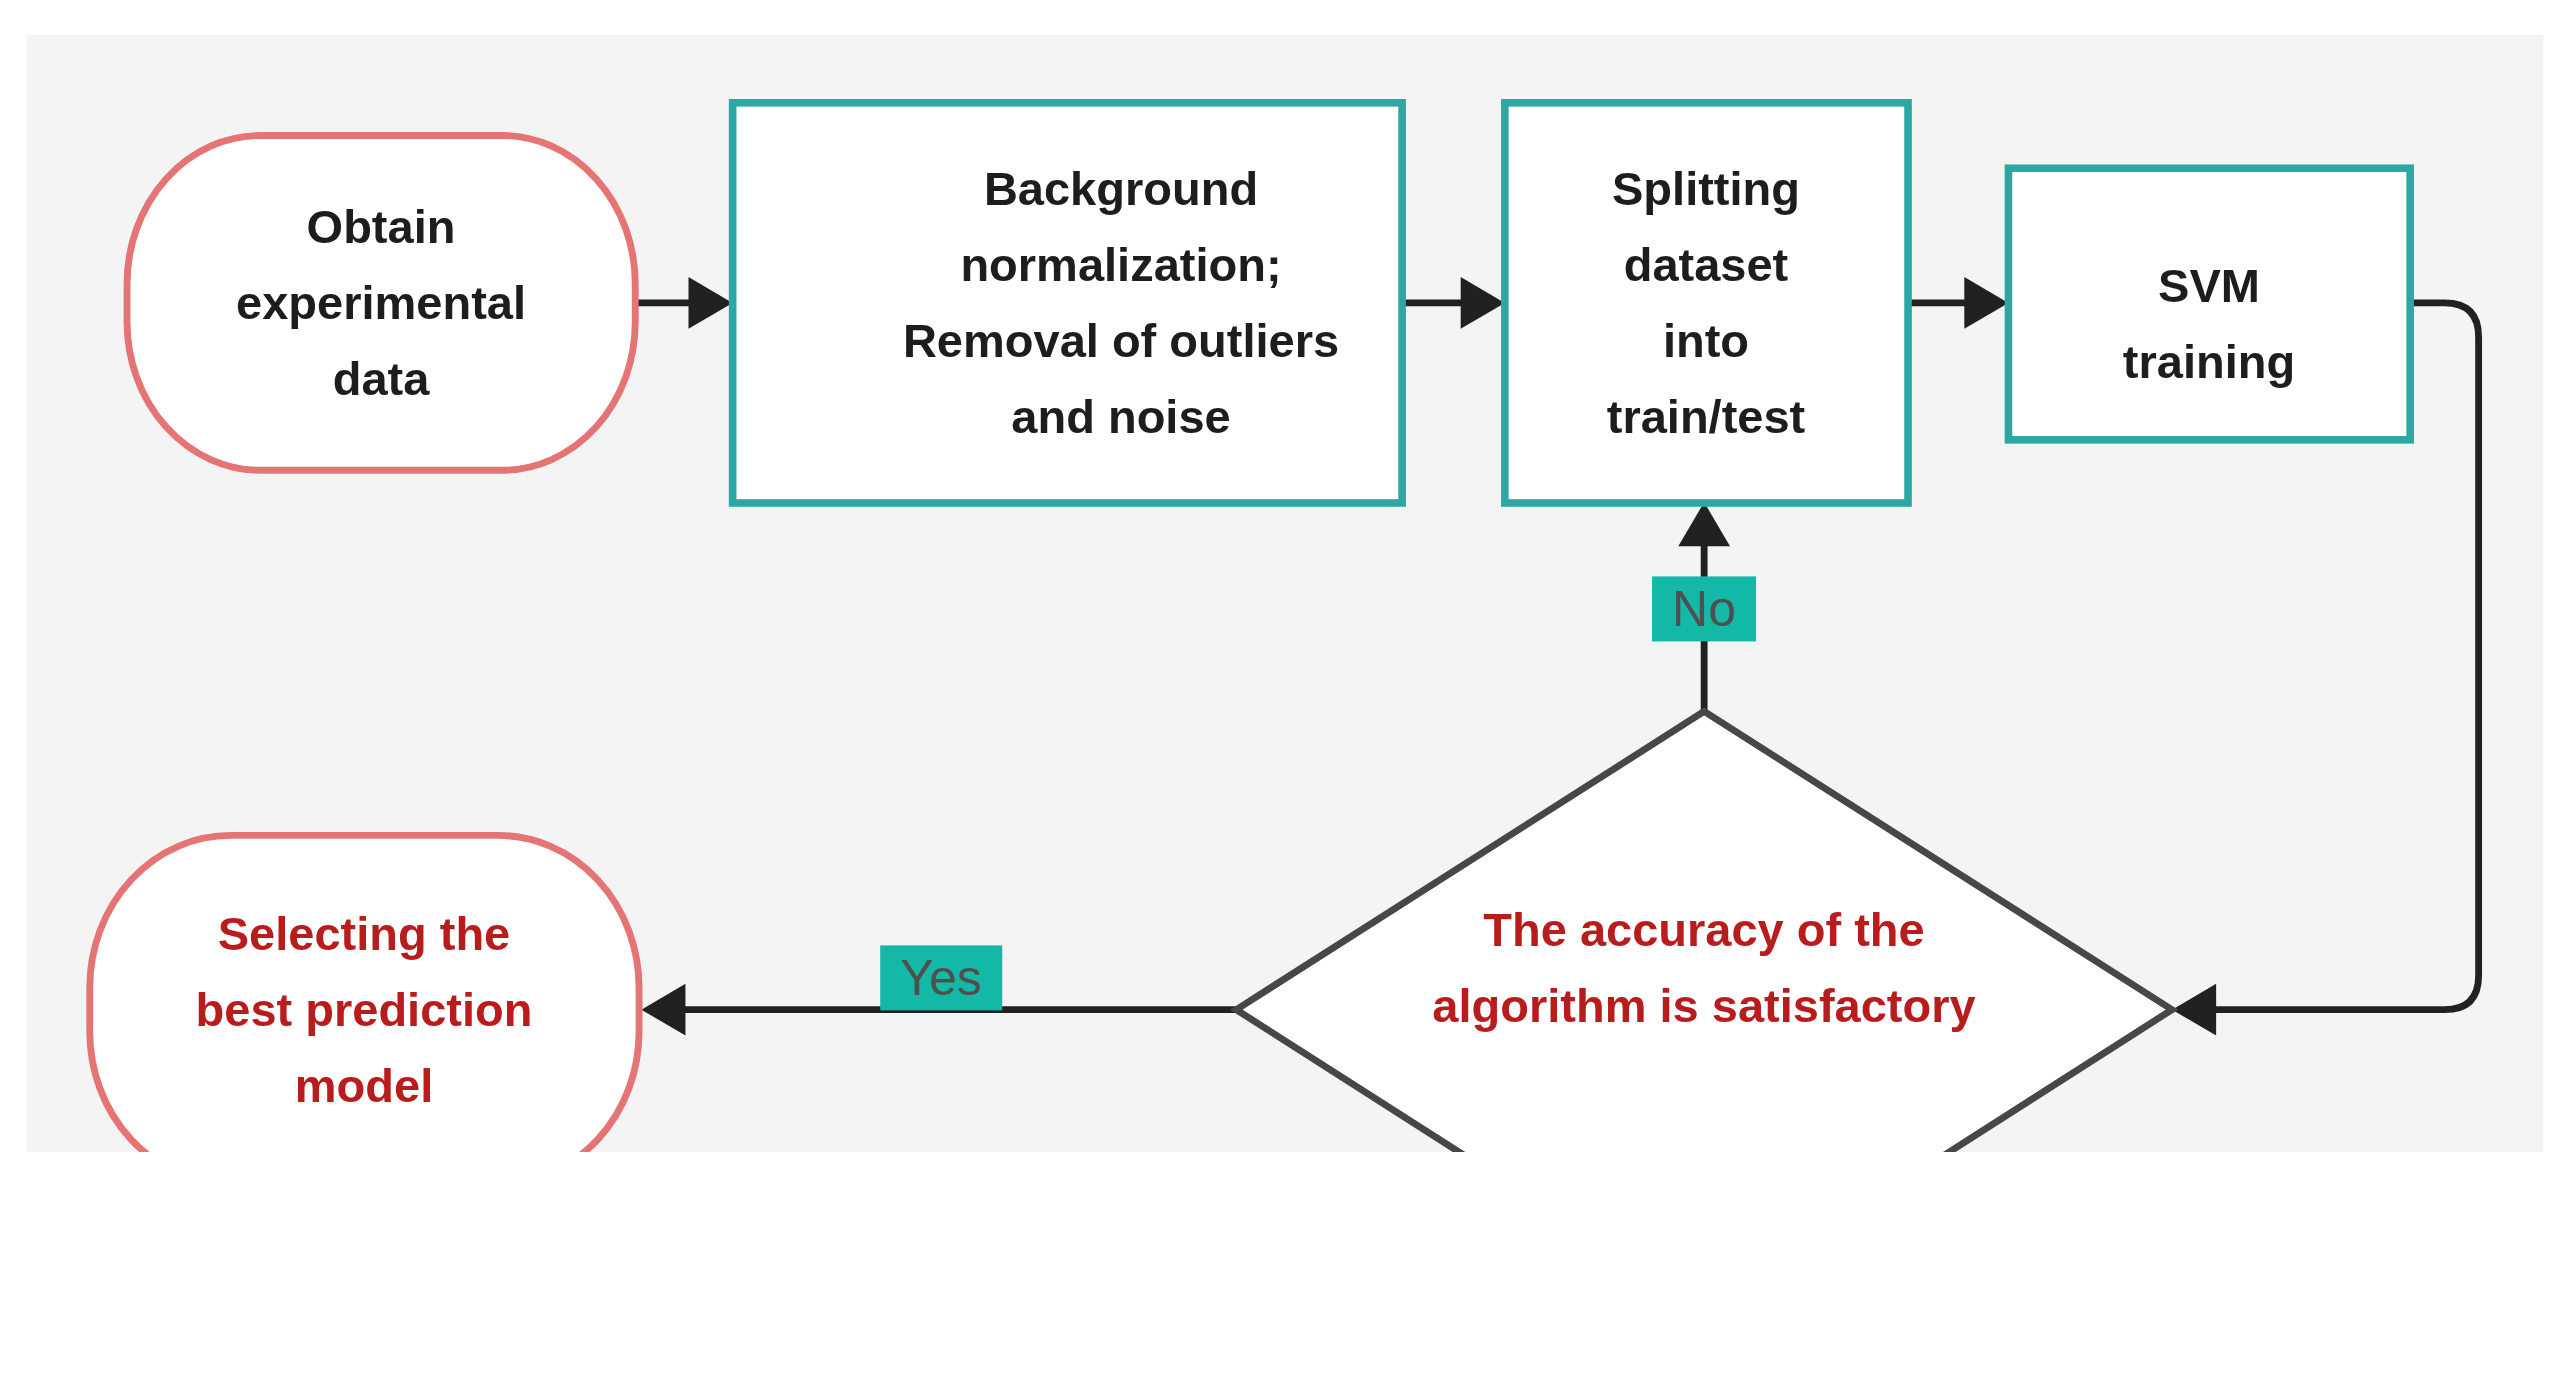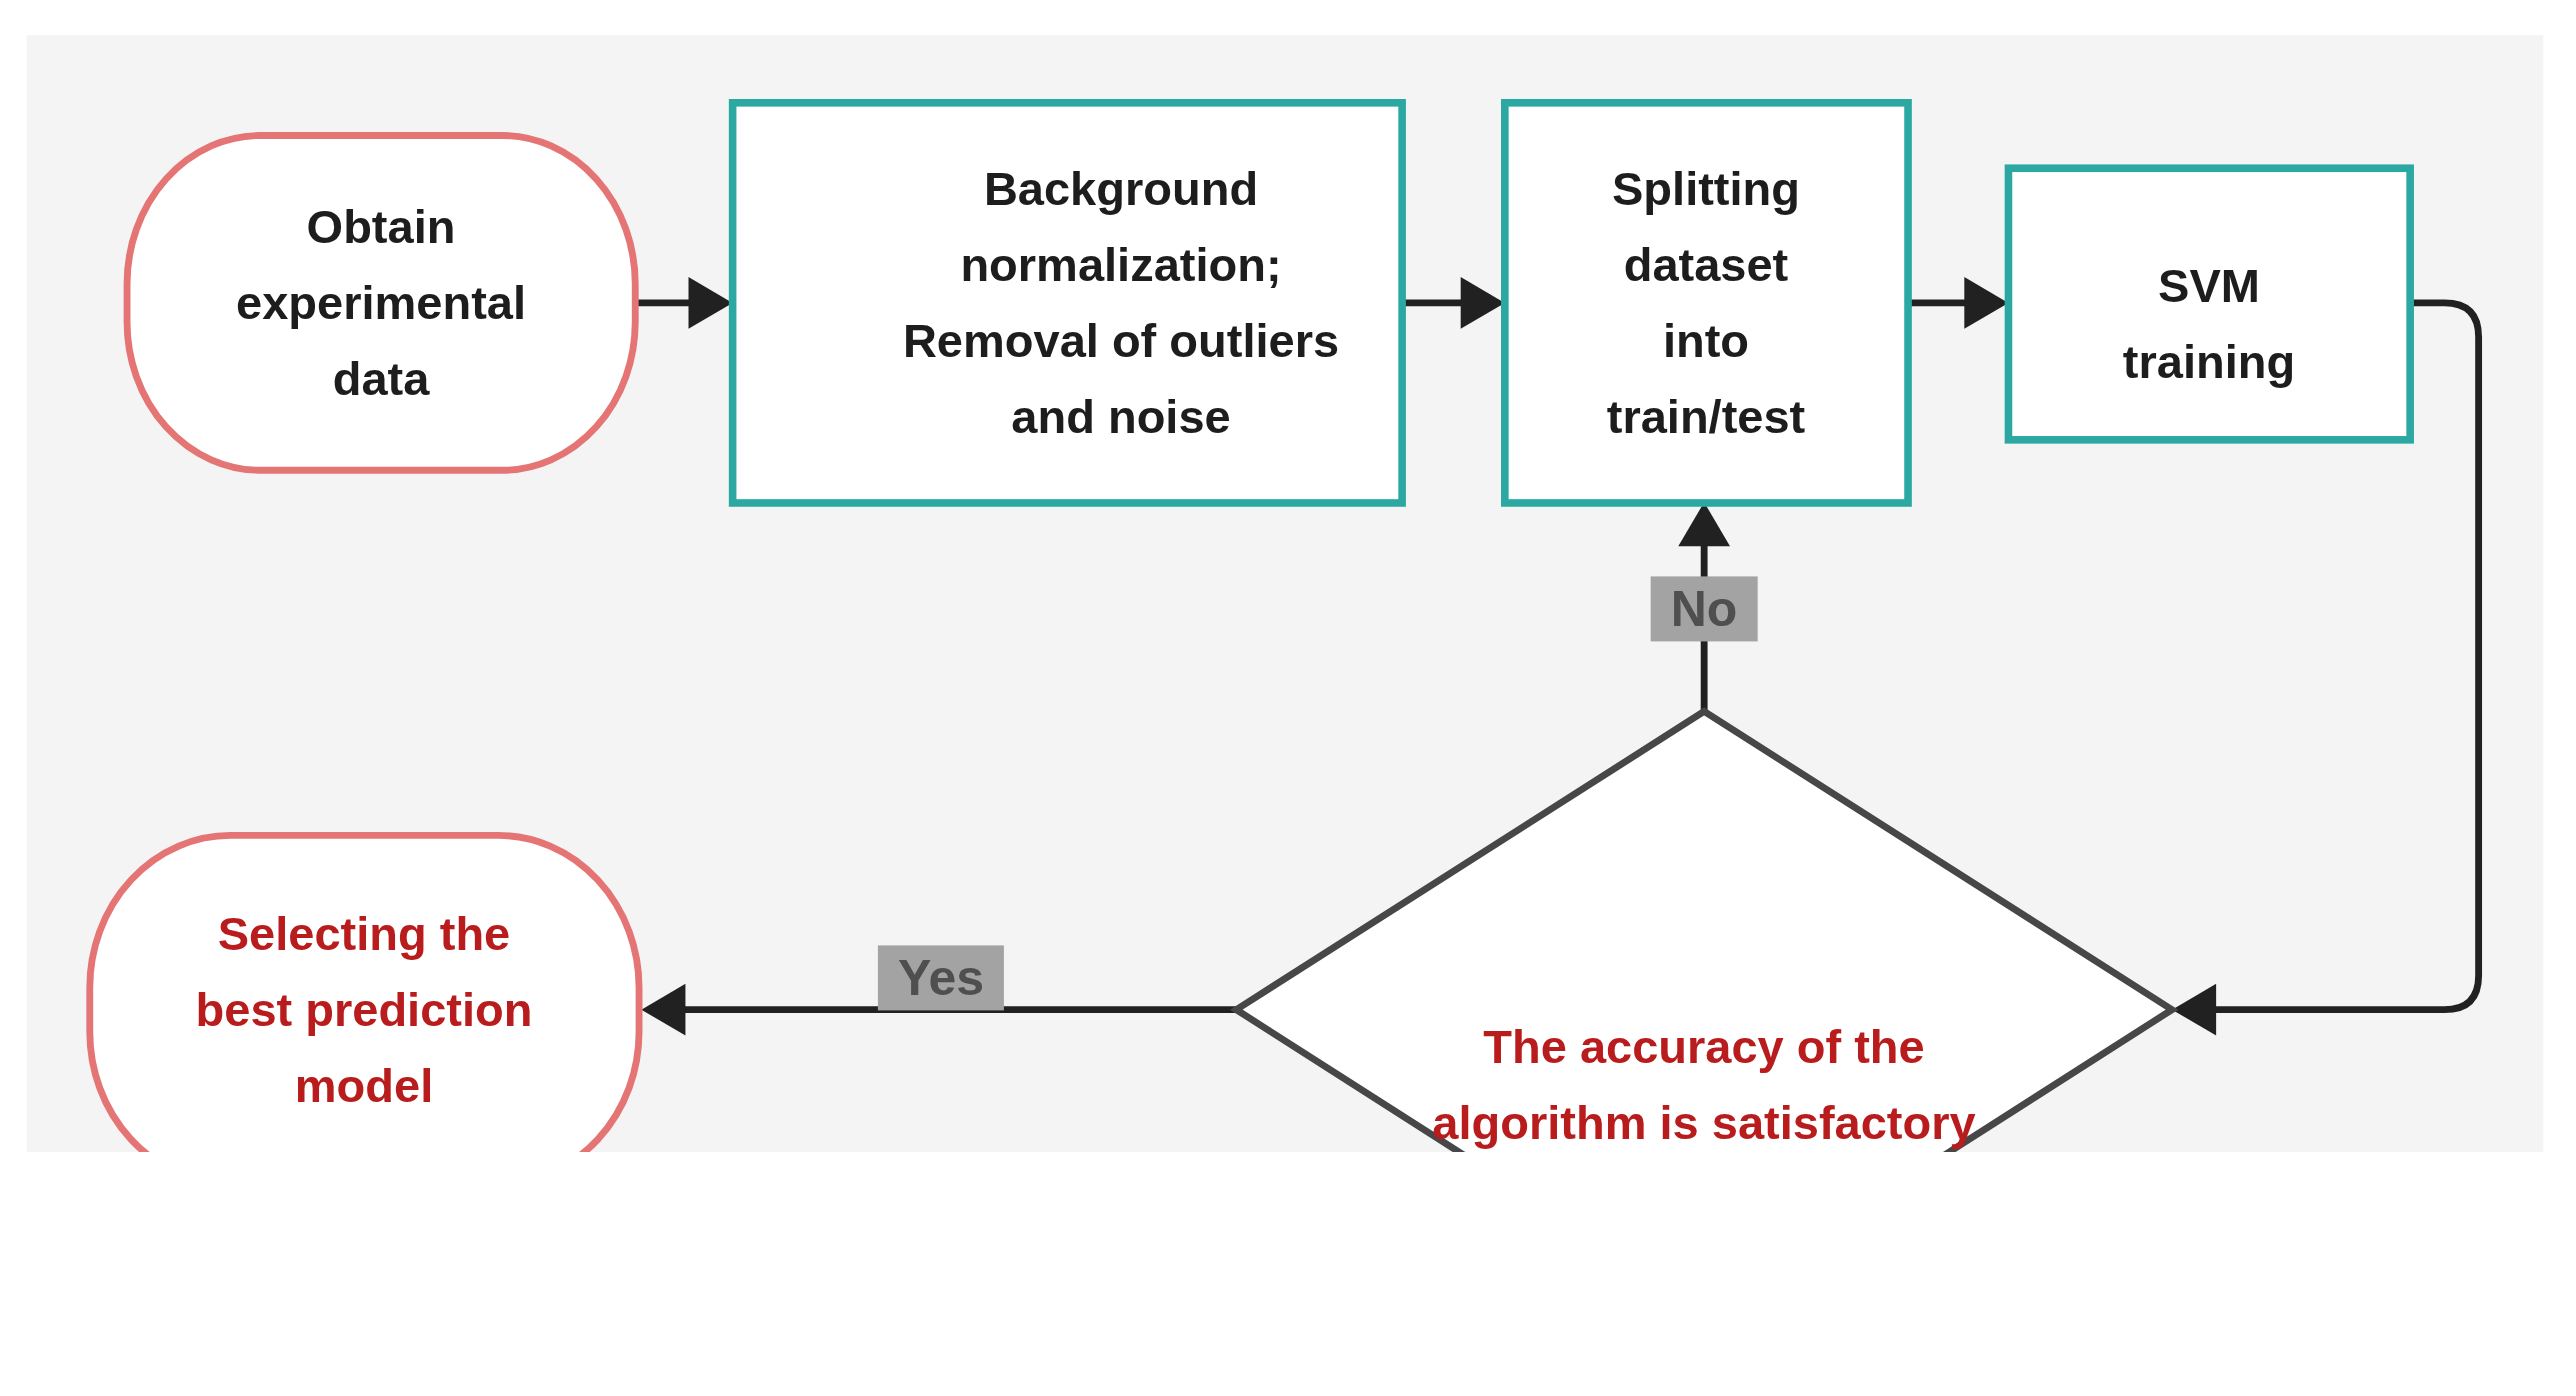--- a/index.html
+++ b/index.html
@@ -27,23 +27,23 @@
     font-size: 47px;
     line-height: 76px;
     letter-spacing: 0px;
   }
   .label-dark  { color: #1d1d1d; }
   .label-muted { color: #b91c1c; }
   .edge-label {
     position: absolute;
     transform: translate(-50%, -50%);
     font-size: 50px;
-    font-weight: 700;
+    font-weight: 400;
     color: #4f4f4f;
-    background: #a3a3a3;
+    background: #14b8a6;
     padding: 4.6px 20px;
     line-height: 56px;
     white-space: nowrap;
   }
 </style>
 </head>
 <body>
 
 <div class="stage">
 
@@ -93,21 +93,21 @@
 and noise</div>
 
   <div class="label label-dark" style="left:1706px; top:303px;">Splitting
 dataset
 into
 train/test</div>
 
   <div class="label label-dark" style="left:2209px; top:324px;text-align:center;">SVM
 training</div>
 
-  <div class="label label-muted" style="left:1704px; top:1085px;">The accuracy of the
+  <div class="label label-muted" style="left:1704px; top:968px;">The accuracy of the
 algorithm is satisfactory</div>
 
   <div class="label label-muted" style="left:364px;  top:1010px;">Selecting the
 best prediction
 model</div>
 
   <div class="edge-label" style="left:1704px; top:609px;">No</div>
 
   <div class="edge-label" style="left:941px; top:978px;">Yes</div>
 

